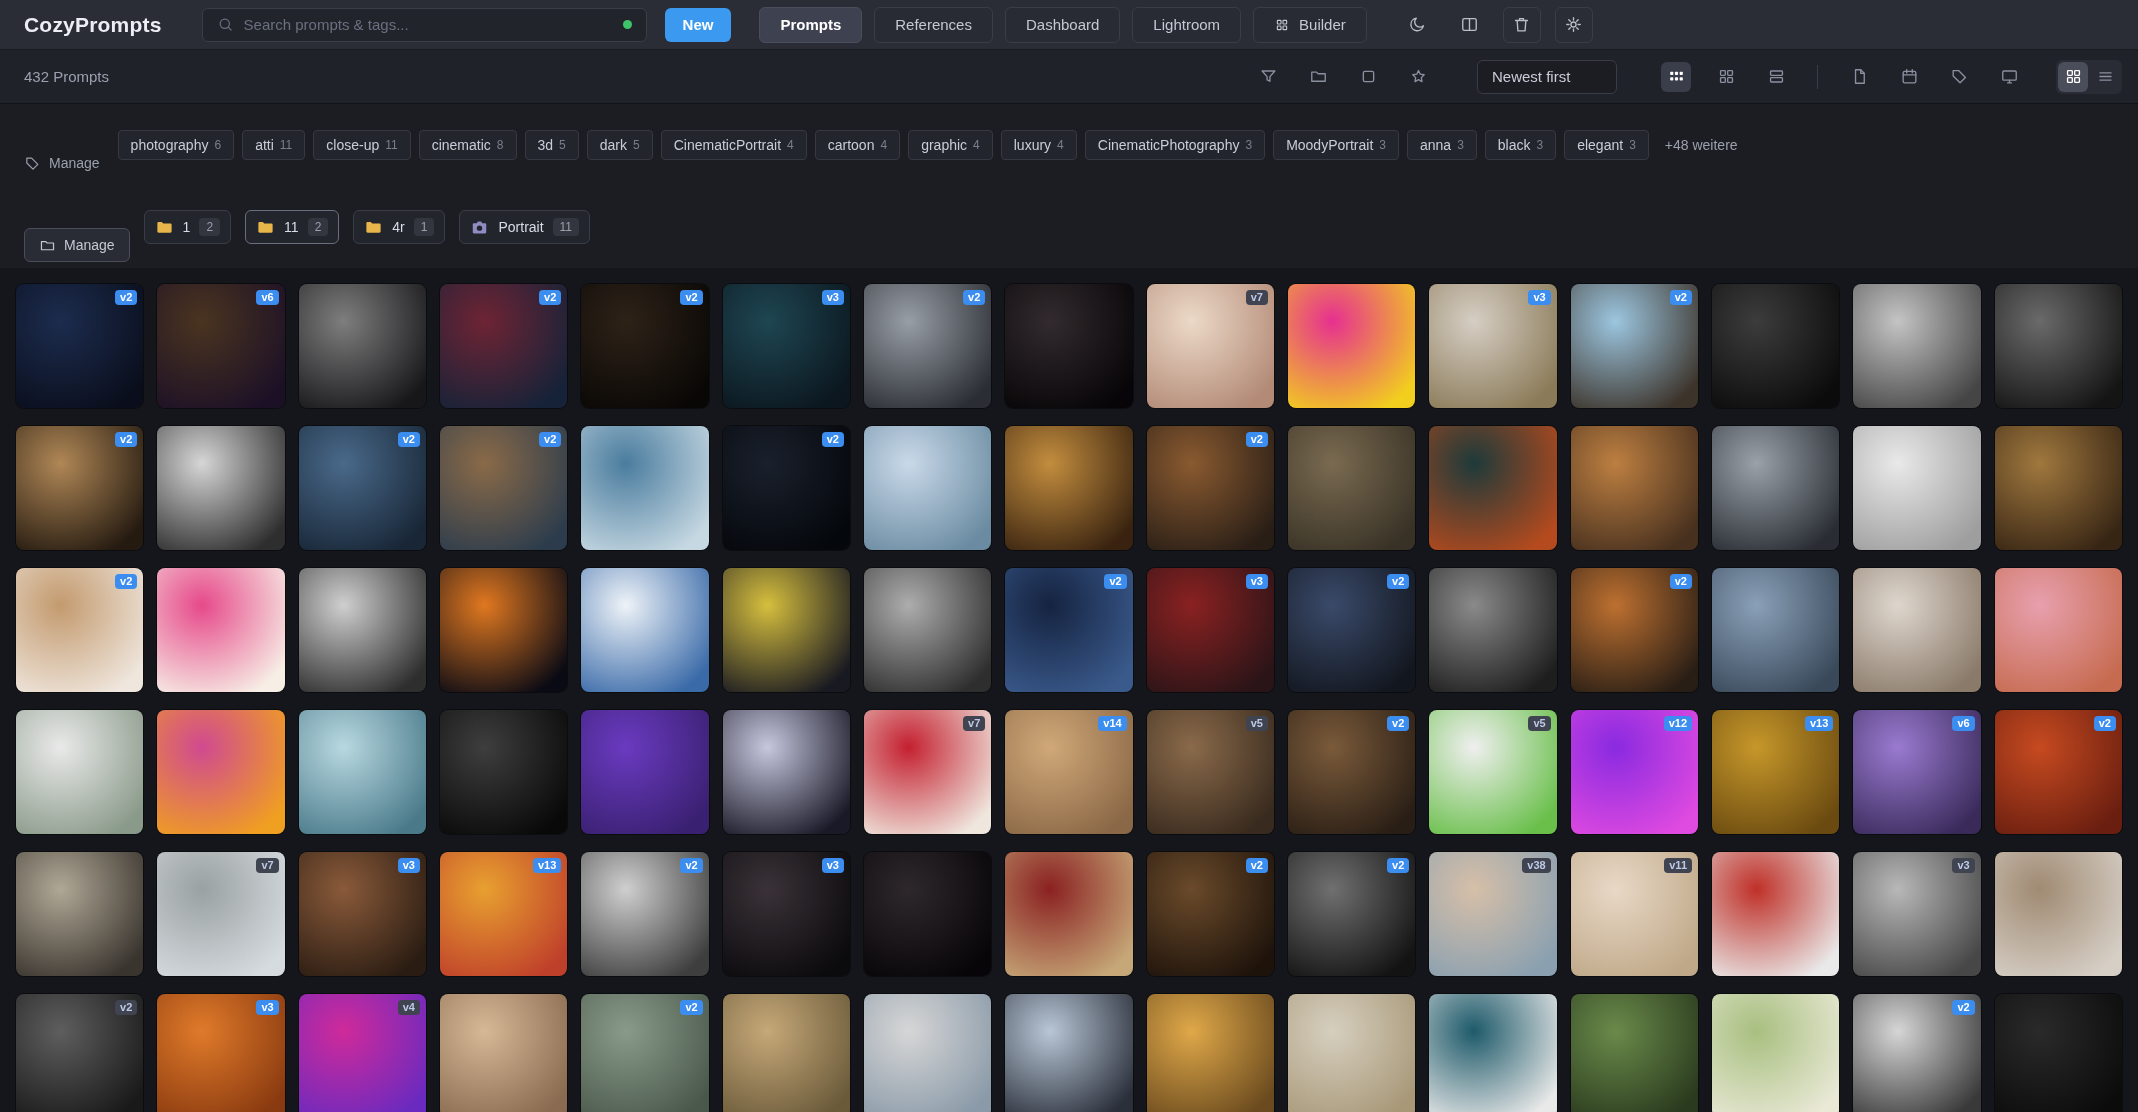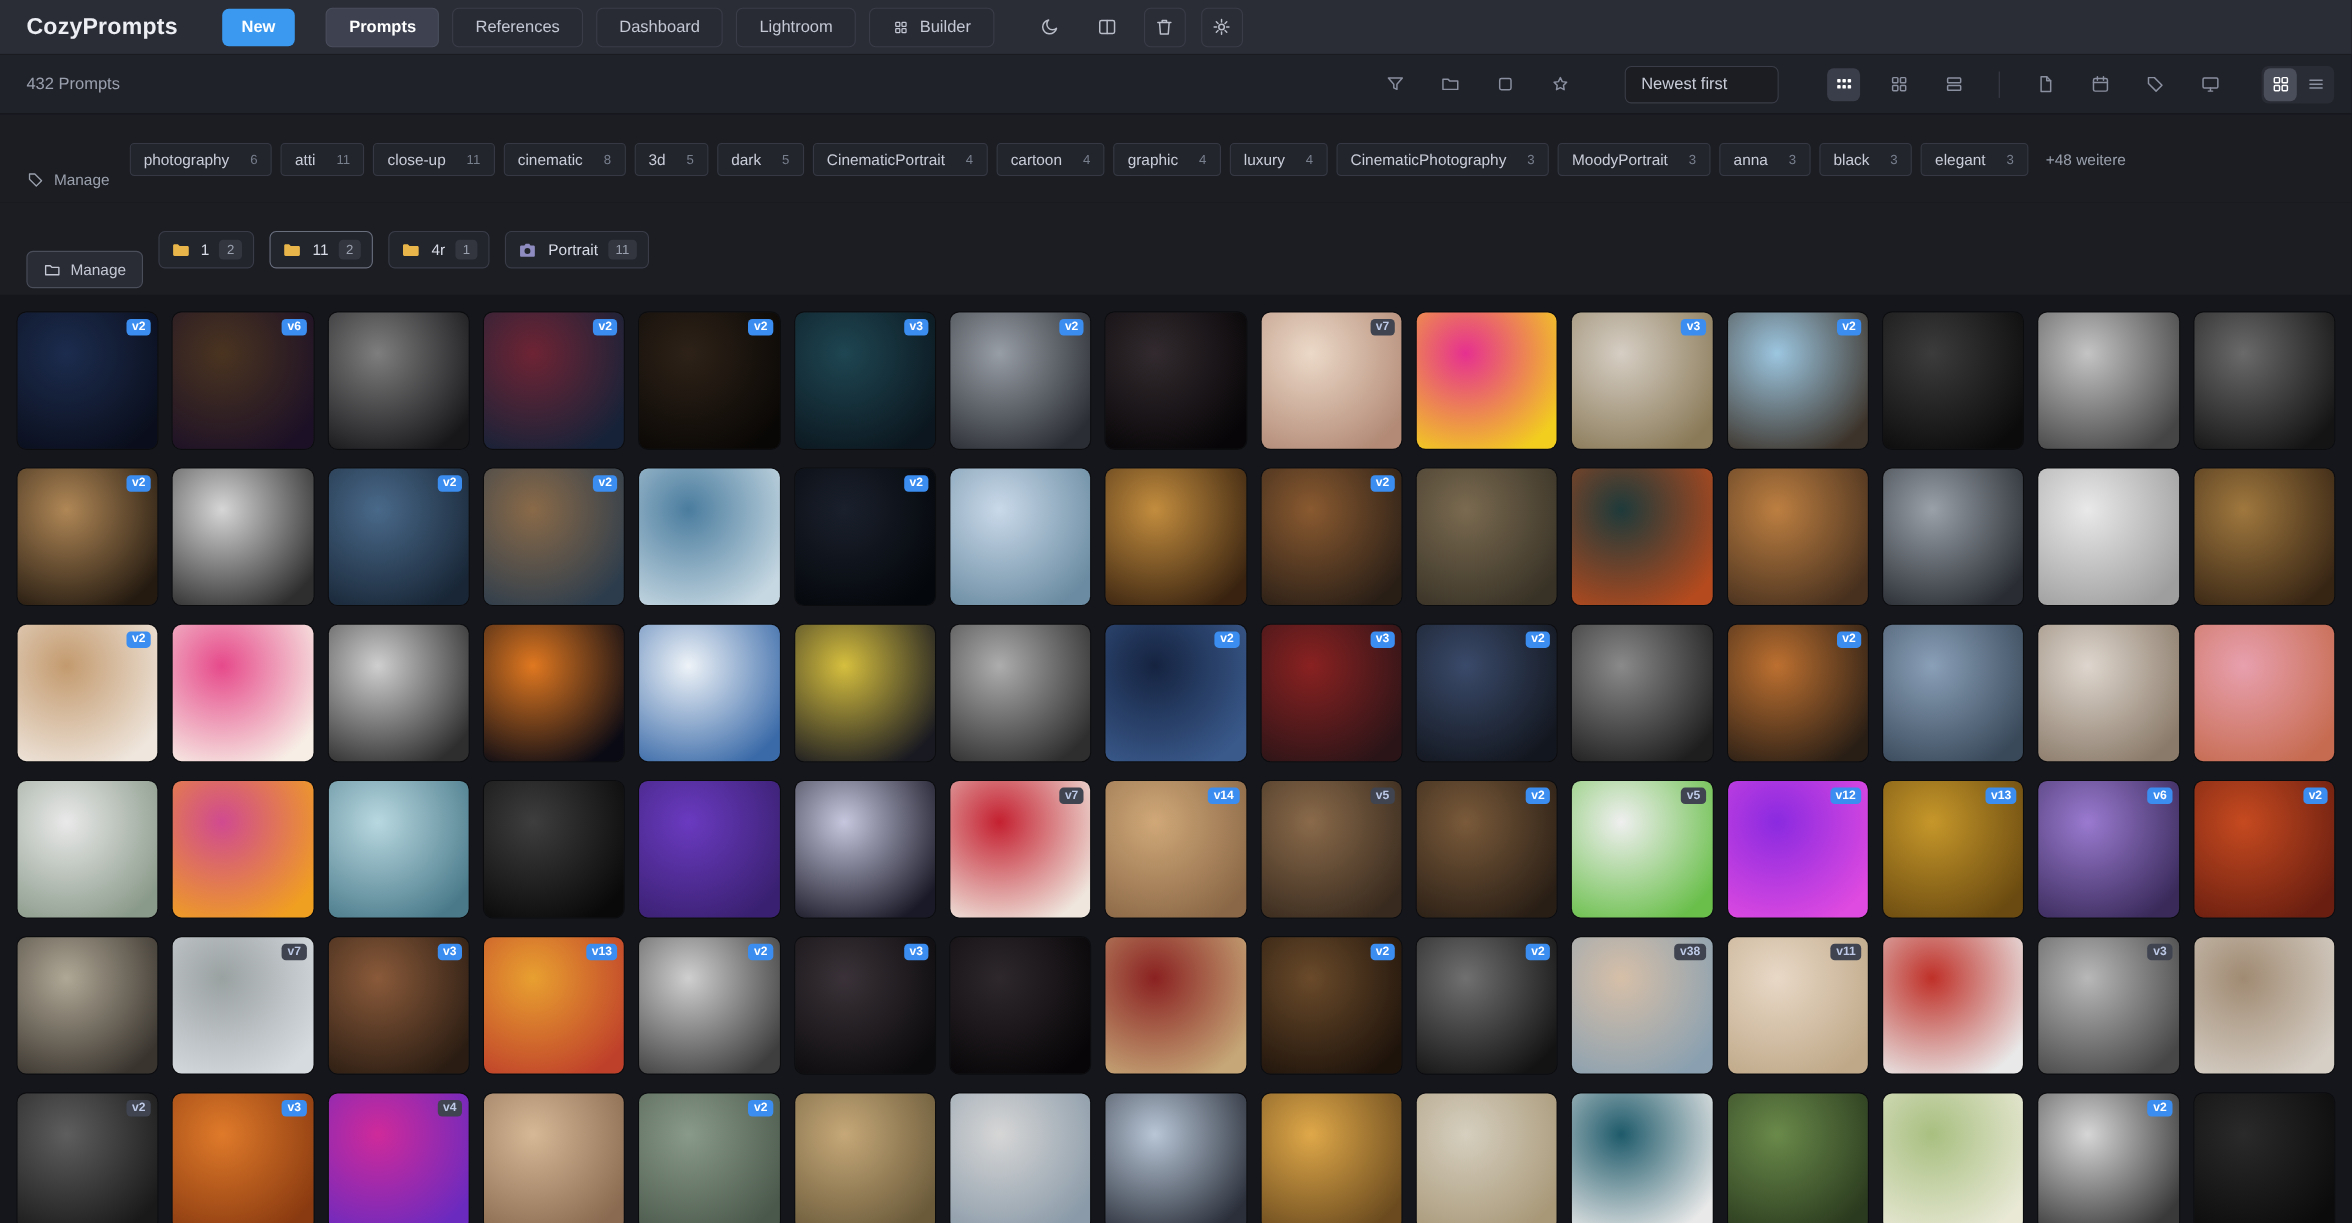--- a/index.html
+++ b/index.html
@@ -70,21 +70,21 @@
   .chiprow {
     display:flex; align-items:center; gap:8px; padding:8px 24px 6px 24px;
     background:#1b1d23; flex-wrap:nowrap;
   }
   .manage { display:flex; align-items:center; gap:8px; background:transparent; border:none;
             color:#9aa0ac; font-size:14px; font-family:inherit; cursor:pointer; height:30px;
             padding:0 10px 0 0;margin-top:36px; }
   .manage.boxed { border:1px solid #4a4e5a; background:#2a2c35; border-radius:6px;
                   padding:0 14px; height:34px; color:#c3c8d4; }
   .chip {
-    height:30px; display:inline-flex; align-items:center; gap:19px; padding:0 12px;
+    height:30px; display:inline-flex; align-items:center; gap:6px; padding:0 12px;
     background:#23252d; border:1px solid #363943; border-radius:4px;
     font-size:14px; color:#c9cdd8; cursor:pointer; white-space:nowrap;
   }
   .chip .cnt { font-size:12px; color:#787f8d; }
   .more { font-size:14px; color:#9aa0ac; margin-left:8px; cursor:pointer; }
   .fchip {
     height:34px; display:inline-flex; align-items:center; gap:9px; padding:0 10px;
     background:#23252d; border:1px solid #3a3d48; border-radius:6px;
     font-size:14px; color:#d8dce6; cursor:pointer; margin-right:4px;
   }
@@ -103,20 +103,30 @@
   .badge {
     position:absolute; top:6px; right:6px; font-size:11px; font-weight:bold;
     padding:2px 5px; border-radius:4px; line-height:1;
   }
 </style>
 </head>
 <body>
 
 <header>
   <div class="logo">CozyPrompts</div>
+  <div class="search">
+    <span class="ic">
+        <svg viewBox="0 0 24 24" width="17" height="17" fill="none" stroke="currentColor" stroke-width="1.7" stroke-linecap="round" stroke-linejoin="round">
+          <circle cx="11" cy="11" r="6.5"></circle>
+          <path d="M15.8 15.8 20 20"></path>
+        </svg>
+      </span>
+    <input placeholder="Search prompts &amp; tags..." style="">
+    <span class="dot"></span>
+  </div>
   <button class="new-btn">New</button>
   <nav class="tabs" id="tabs">
       <button class="tab active">
         <span>Prompts</span>
       </button>
       <button class="tab">
         <span>References</span>
       </button>
       <button class="tab">
         <span>Dashboard</span>

